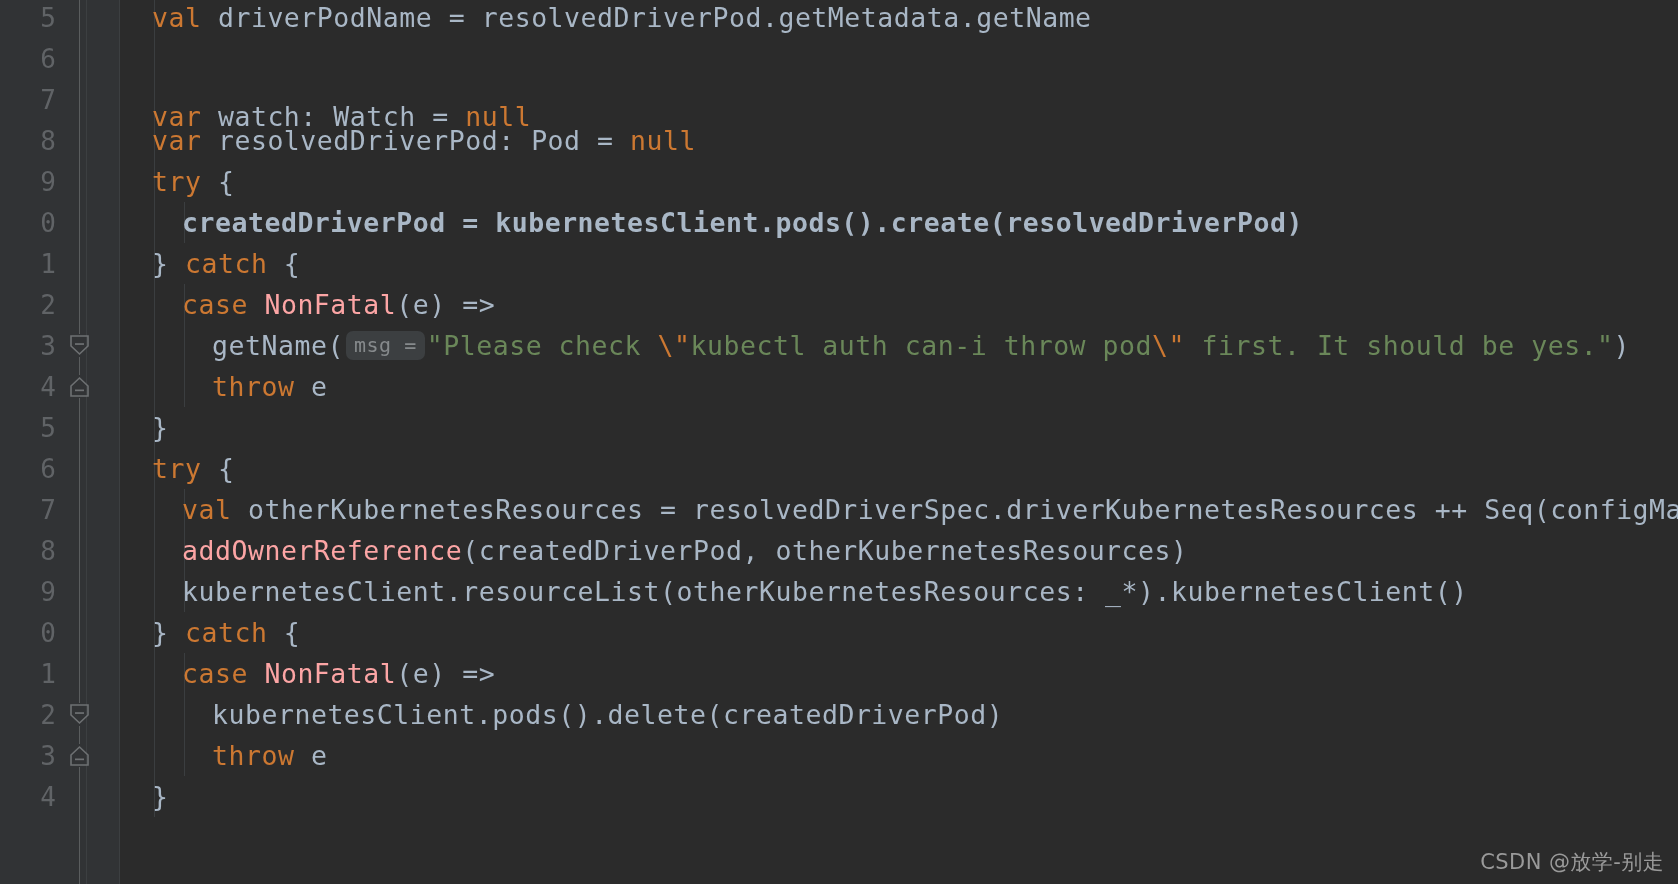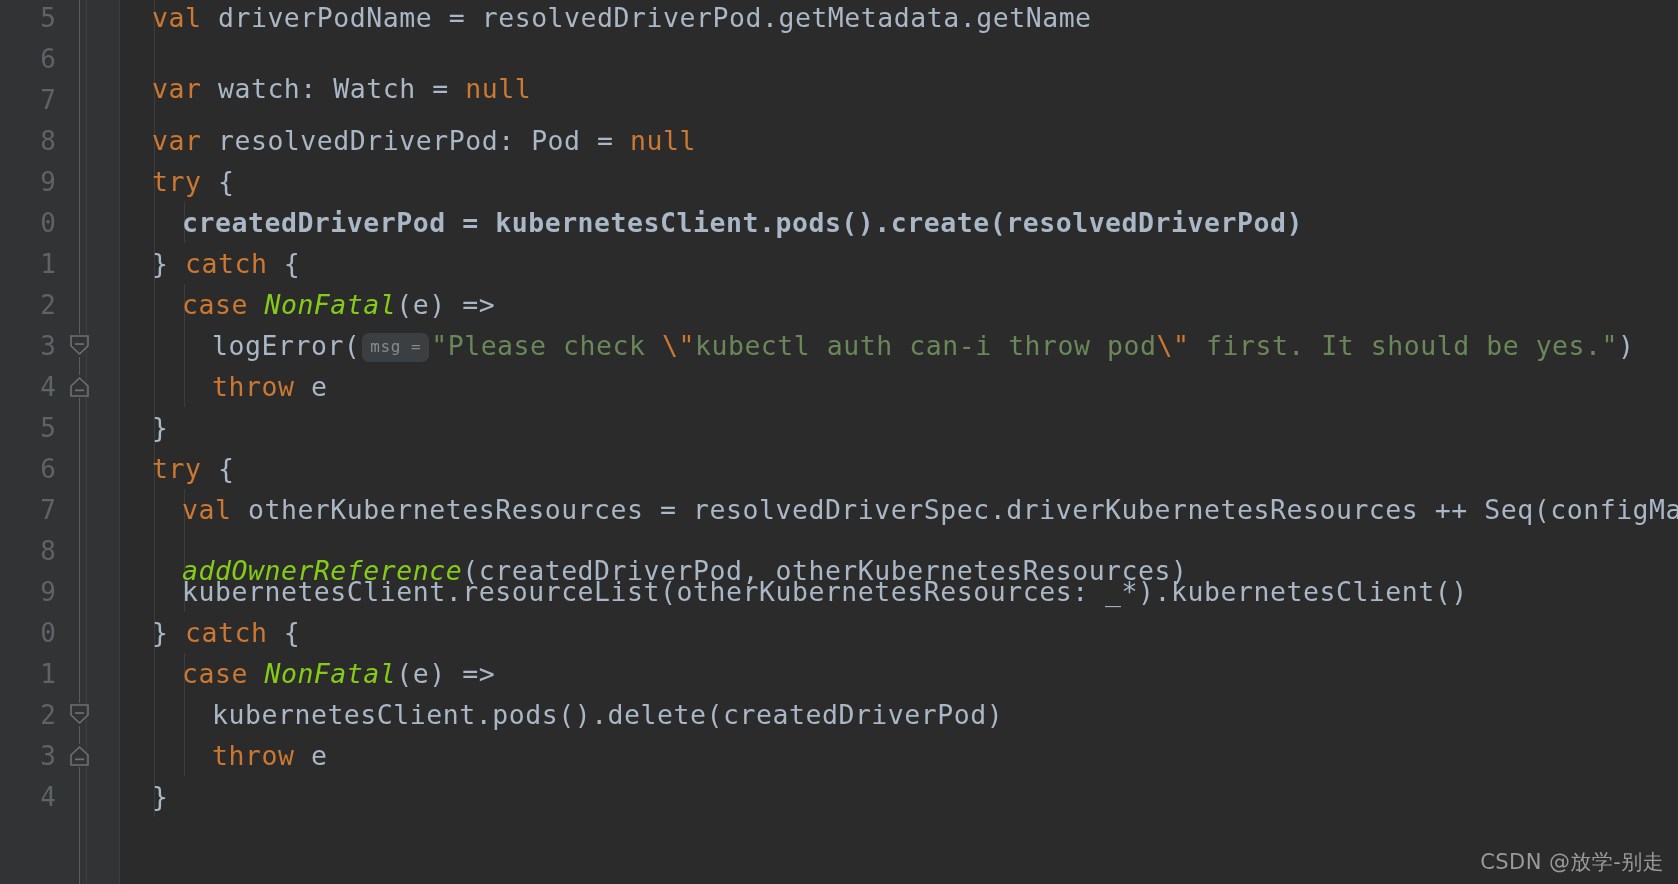--- a/index.html
+++ b/index.html
@@ -106,29 +106,29 @@
     position: absolute;
     width: 1px;
     background: #3b3e40;
   }
 
   
   .kw   { color: #cc7832; }              
   .id   { color: #a9b7c6; }
   .str  { color: #6a8759; }              
   .esc  { color: #cc7832; }              
-  .ital { color: #84cc16; font-style: italic; }
+  .ital { color: #fca5a5; }
 
   
   .hint {
     display: inline-block;
     background: #3c3f41;
     color: #868a8c;
     border-radius: 7px;
-    font-size: 16px;
+    font-size: 20px;
     line-height: 26px;
     padding: 1px 8px 2px 8px;
     position: relative;
     top: -3px;
     margin: 0 2px;
     font-family: "DejaVu Sans Mono", "Liberation Mono", monospace;
   }
 
   
   #watermark {
@@ -209,32 +209,32 @@
     <div id="indent-guides">
         <div class="indent-guide" style="left: 34px; top: -3px; height: 820px;"></div>
         <div class="indent-guide" style="left: 64px; top: 202px; height: 41px;"></div>
         <div class="indent-guide" style="left: 64px; top: 284px; height: 123px;"></div>
         <div class="indent-guide" style="left: 64px; top: 489px; height: 123px;"></div>
         <div class="indent-guide" style="left: 64px; top: 653px; height: 123px;"></div>
       </div>
     <div id="code-lines">
         <div class="code-line" style="top: -3px; padding-left: 32px;"><span class="kw">val</span><span class="id"> driverPodName = resolvedDriverPod.getMetadata.getName</span></div>
         <div class="code-line" style="top: 38px; padding-left: 32px;"></div>
-        <div class="code-line" style="top: 68px; padding-left: 32px;"><span class="kw">var</span><span class="id"> watch: Watch = </span><span class="kw">null</span></div>
+        <div class="code-line" style="top: 96px; padding-left: 32px;"><span class="kw">var</span><span class="id"> watch: Watch = </span><span class="kw">null</span></div>
         <div class="code-line" style="top: 120px; padding-left: 32px;"><span class="kw">var</span><span class="id"> resolvedDriverPod: Pod = </span><span class="kw">null</span></div>
         <div class="code-line" style="top: 161px; padding-left: 32px;"><span class="kw">try</span><span class="id"> {</span></div>
         <div class="code-line" style="top: 202px; padding-left: 62px; font-weight: bold;"><span class="id">createdDriverPod = kubernetesClient.pods().create(resolvedDriverPod)</span></div>
         <div class="code-line" style="top: 243px; padding-left: 32px;"><span class="id">} </span><span class="kw">catch</span><span class="id"> {</span></div>
         <div class="code-line" style="top: 284px; padding-left: 62px;"><span class="kw">case</span><span class="id"> </span><span class="ital">NonFatal</span><span class="id">(e) =&gt;</span></div>
-        <div class="code-line" style="top: 325px; padding-left: 92px;"><span class="id">logError(</span><span class="hint">msg =</span><span class="str">"Please check </span><span class="esc">\"</span><span class="str">kubectl auth can-i throw pod</span><span class="esc">\"</span><span class="str"> first. It should be yes."</span><span class="id">)</span></div>
+        <div class="code-line" style="top: 325px; padding-left: 92px;"><span class="id">getName(</span><span class="hint">msg =</span><span class="str">"Please check </span><span class="esc">\"</span><span class="str">kubectl auth can-i throw pod</span><span class="esc">\"</span><span class="str"> first. It should be yes."</span><span class="id">)</span></div>
         <div class="code-line" style="top: 366px; padding-left: 92px;"><span class="kw">throw</span><span class="id"> e</span></div>
         <div class="code-line" style="top: 407px; padding-left: 32px;"><span class="id">}</span></div>
         <div class="code-line" style="top: 448px; padding-left: 32px;"><span class="kw">try</span><span class="id"> {</span></div>
         <div class="code-line" style="top: 489px; padding-left: 62px;"><span class="kw">val</span><span class="id"> otherKubernetesResources = resolvedDriverSpec.driverKubernetesResources ++ Seq(configMap)</span></div>
-        <div class="code-line" style="top: 530px; padding-left: 62px; margin-top: 20px;"><span class="ital">addOwnerReference</span><span class="id">(createdDriverPod, otherKubernetesResources)</span></div>
+        <div class="code-line" style="top: 530px; padding-left: 62px;"><span class="ital">addOwnerReference</span><span class="id">(createdDriverPod, otherKubernetesResources)</span></div>
         <div class="code-line" style="top: 571px; padding-left: 62px;"><span class="id">kubernetesClient.resourceList(otherKubernetesResources: _*).kubernetesClient()</span></div>
         <div class="code-line" style="top: 612px; padding-left: 32px;"><span class="id">} </span><span class="kw">catch</span><span class="id"> {</span></div>
         <div class="code-line" style="top: 653px; padding-left: 62px;"><span class="kw">case</span><span class="id"> </span><span class="ital">NonFatal</span><span class="id">(e) =&gt;</span></div>
         <div class="code-line" style="top: 694px; padding-left: 92px;"><span class="id">kubernetesClient.pods().delete(createdDriverPod)</span></div>
         <div class="code-line" style="top: 735px; padding-left: 92px;"><span class="kw">throw</span><span class="id"> e</span></div>
         <div class="code-line" style="top: 776px; padding-left: 32px;"><span class="id">}</span></div>
       </div>
   </div>
 
   <div id="watermark">CSDN @放学-别走</div>

